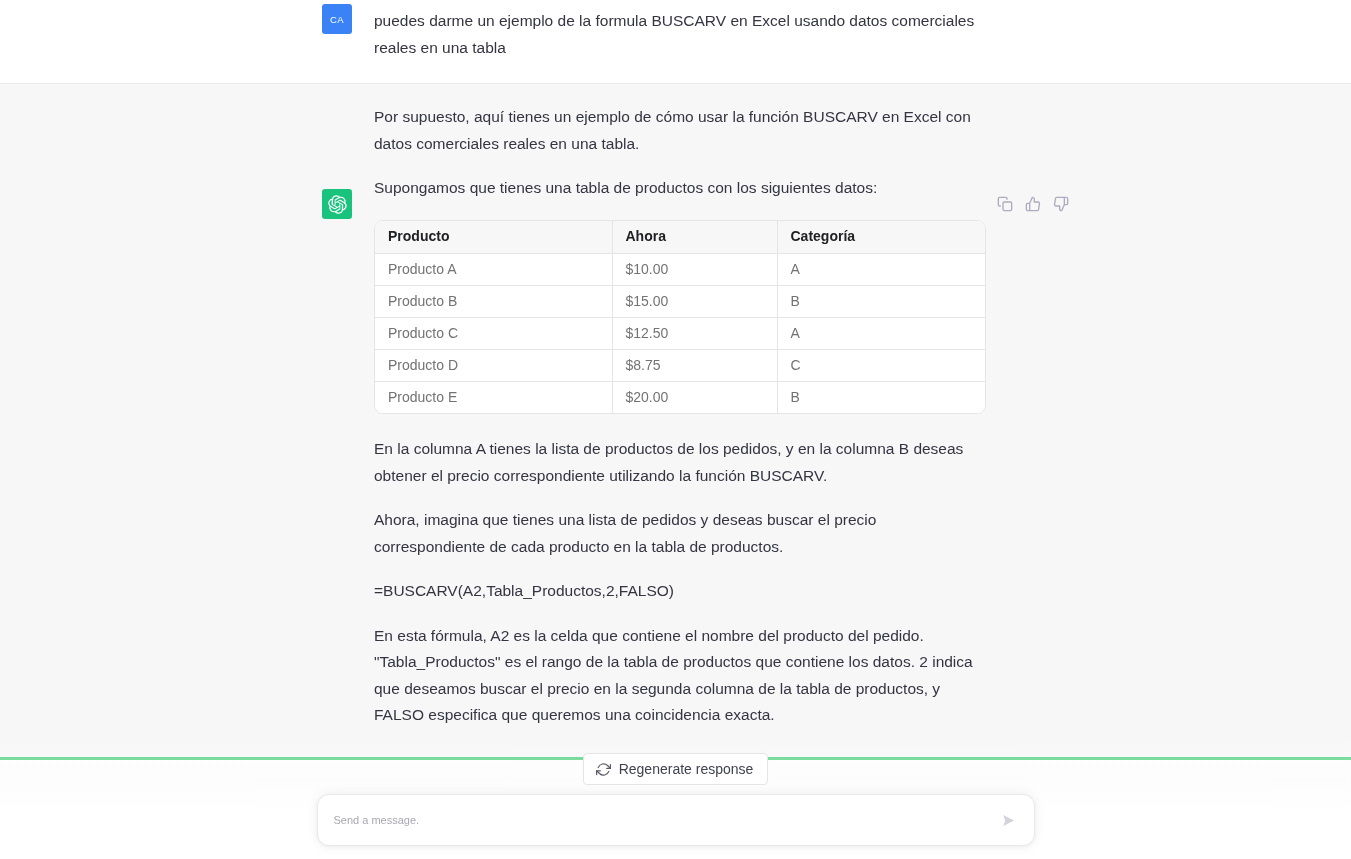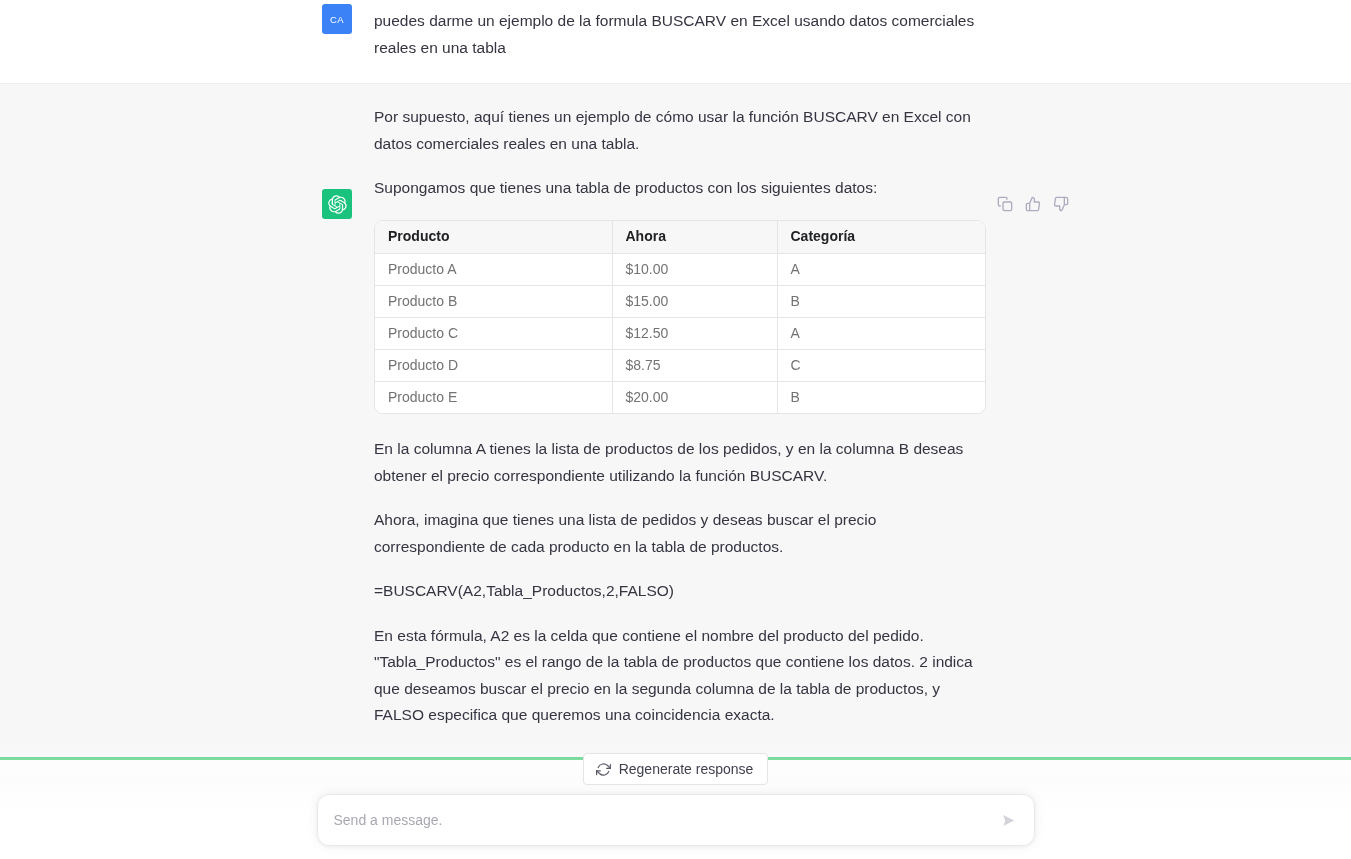--- a/index.html
+++ b/index.html
@@ -229,21 +229,21 @@
     box-shadow: 0 0 12px rgba(0,0,0,0.07), 0 1px 3px rgba(0,0,0,0.04);
     display: flex;
     align-items: center;
   }
   .composer-input {
     flex: 1;
     border: none;
     outline: none;
     background: transparent;
     font-family: "Liberation Sans", sans-serif;
-    font-size: 14px;
+    font-size: 11px;
     color: #343541;
     padding: 0 48px 0 16px;
     height: 100%;
   }
   .composer-input::placeholder { color: #a8a8b3; opacity: 1; }
   .send-btn {
     position: absolute;
     right: 12px;
     top: 50%;
     transform: translateY(-50%);

